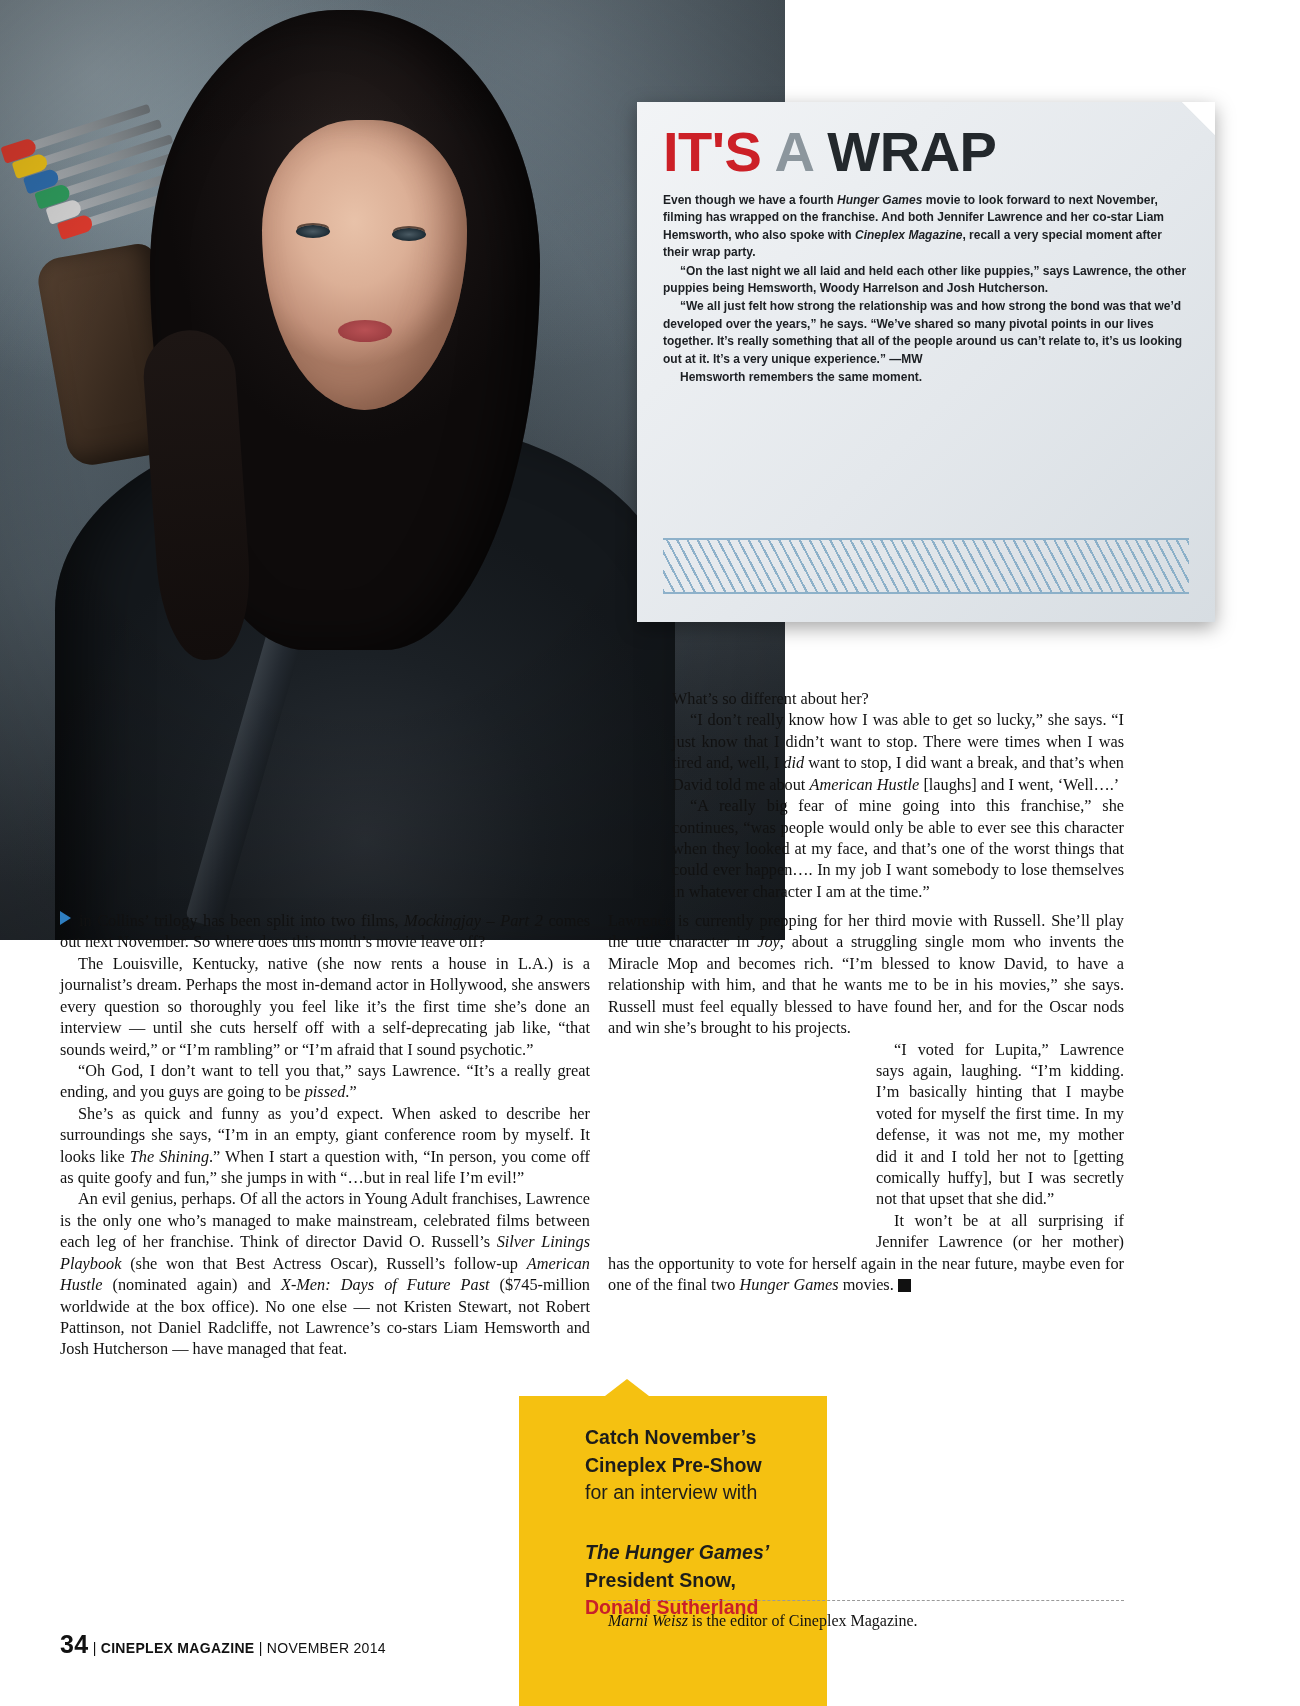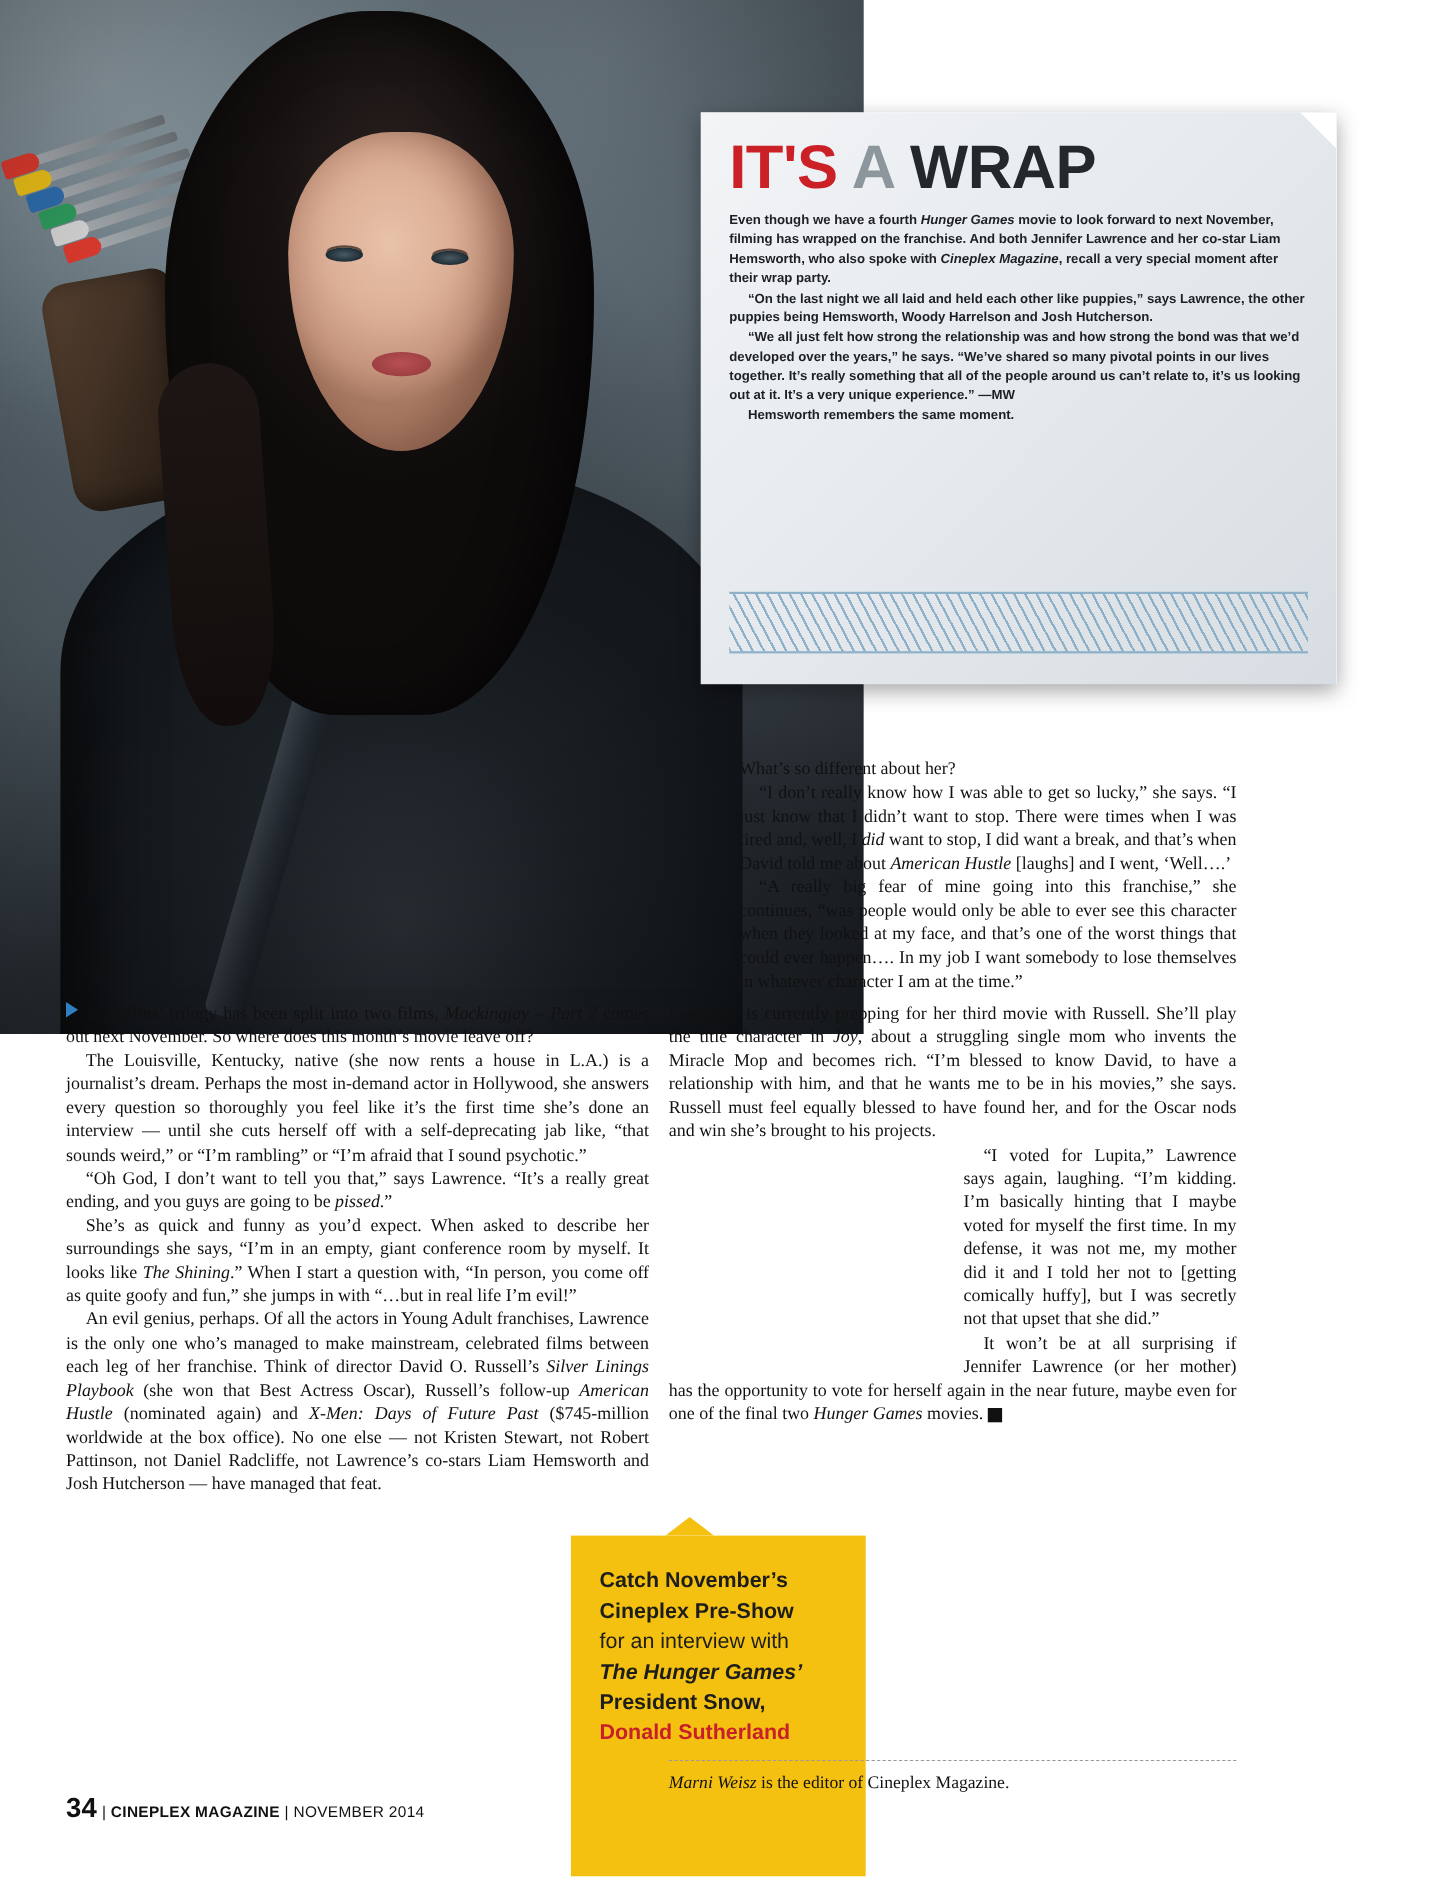--- a/index.html
+++ b/index.html
@@ -272,39 +272,40 @@
   }
 
   
   .promo {
     position: absolute;
     left: 519px;
     top: 1396px;
     width: 268px;
     height: 310px;
     background: #f5c111;
+    padding-left: 40px;
   }
   .promo-notch {
     position: absolute;
     left: 86px;
     top: -17px;
     width: 0; height: 0;
     border-left: 22px solid transparent;
     border-right: 22px solid transparent;
     border-bottom: 17px solid #f5c111;
   }
   .promo-text {
     padding: 28px 26px 0 26px;
     font-family: "Liberation Sans", sans-serif;
     font-size: 19.5px;
     line-height: 1.42;
     color: #1d1d1b;
   }
   .promo-text .b { font-weight: bold; }
-  .promo-text .i { font-style: italic; }
+  .promo-text .i { font-style: italic; margin-top: 32px; }
   .promo-text .red { color: #c8202a; font-weight: bold; }
 
   
   .footer {
     position: absolute;
     left: 60px;
     top: 1630px;
     font-family: "Liberation Sans", sans-serif;
     font-size: 14px;
     letter-spacing: .3px;

